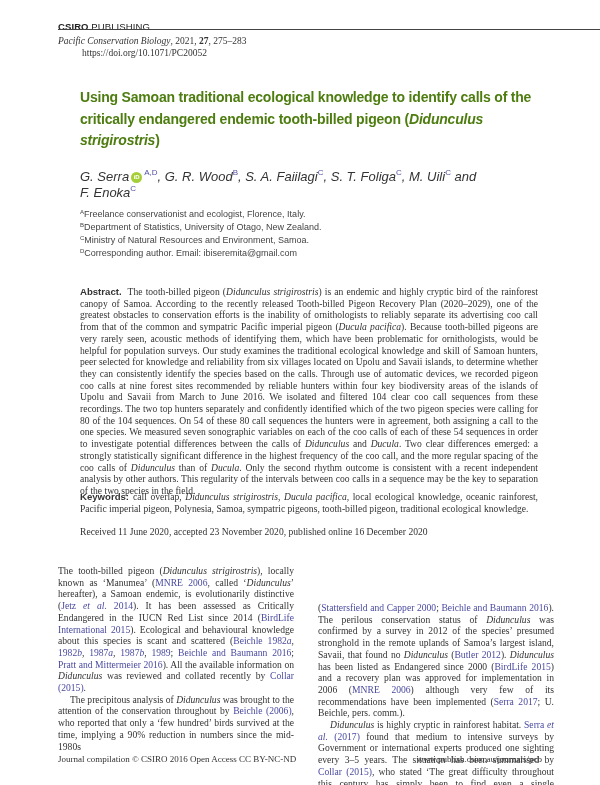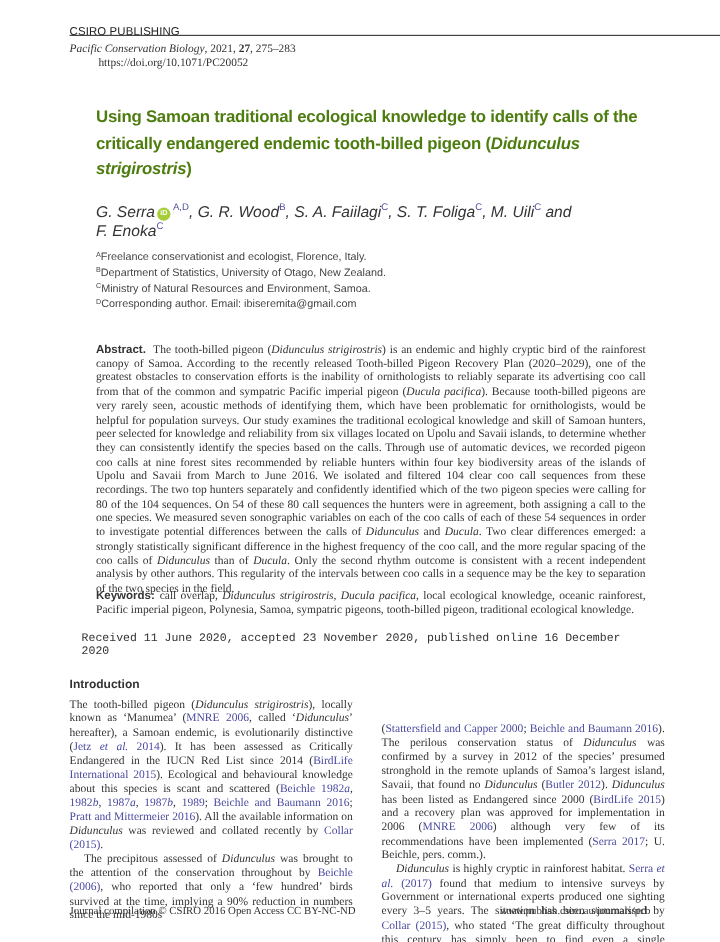--- a/index.html
+++ b/index.html
@@ -1,21 +1,21 @@
 <!DOCTYPE html>
 <html><head>
   <meta charset="utf-8">
   <style>
     * { box-sizing: border-box; margin: 0; padding: 0; }
     html, body { width: 600px; height: 785px; background: #ffffff; overflow: hidden; }
     body { position: relative; font-family: "Liberation Serif", serif; color: #222; }
 
     .header { position: absolute; left: 58px; top: 0; width: 542px; }
     .publisher { position: absolute; top: 21px; left: 0; font-family: "Liberation Sans", sans-serif; font-size: 9.5px; color: #222; letter-spacing: 0.1px; }
-    .publisher b { font-weight: 400; }
+    .publisher b { font-weight: 700; }
     .rule-line { position: absolute; top: 29px; left: 0; width: 100%; height: 1.2px; background: #444; }
     .journal-line { position: absolute; top: 36px; left: 0; font-size: 9.5px; color: #333; white-space: nowrap; }
     .journal-line i { font-style: italic; }
     .doi-line { position: absolute; top: 48px; left: 0; font-size: 9.5px; color: #333; padding-left: 24px; }
 
     .title { position: absolute; left: 80px; top: 87px; width: 460px; font-family: "Liberation Sans", sans-serif; font-weight: 700; font-size: 14px; line-height: 21.5px; color: #4d7c0f; letter-spacing: -0.2px; }
     .title i { font-style: italic; }
 
     .authors { position: absolute; left: 80px; top: 169px; width: 420px; font-family: "Liberation Sans", sans-serif; font-style: italic; font-size: 13px; line-height: 16px; color: #333; }
     .authors sup { font-style: normal; font-size: 8px; color: #5050a0; vertical-align: 6px; line-height: 0; }
@@ -25,21 +25,21 @@
     .affils sup { font-size: 6px; vertical-align: 3px; line-height: 0; }
 
     .abstract { position: absolute; left: 80px; top: 286px; width: 458px; font-size: 9.6px; line-height: 11.7px; color: #333; text-align: justify; }
     .abstract .label { font-family: "Liberation Sans", sans-serif; font-weight: 700; font-size: 9.6px; margin-right: 6px; }
     .abstract i { font-style: italic; }
 
     .keywords { position: absolute; left: 80px; top: 491px; width: 458px; font-size: 9.6px; line-height: 11.7px; color: #333; text-align: justify; }
     .keywords .label { font-family: Liberation Sans, sans-serif; font-weight: 700; margin-right: 4px; }
     .keywords i { font-style: italic; }
 
-    .received { position: absolute; left: 68px; top: 526px; width: 458px; font-size: 9.6px; color: #333; font-family: Liberation Mono, monospace; }
+    .received { position: absolute; left: 80px; top: 526px; width: 458px; font-size: 9.6px; color: #333; }
 
     .col { position: absolute; top: 565px; width: 236px; font-size: 9.6px; line-height: 11.7px; color: #333; text-align: justify; }
     .col-left { left: 58px; }
     .col-right { left: 318px; top: 558px; margin-top: 44px; }
     .col i { font-style: italic; }
     .col p { margin: 0; }
     .col p.indent { text-indent: 12px; }
     .section-heading { font-family: "Liberation Sans", sans-serif; font-weight: 700; font-size: 10px; margin-bottom: 5px; color: #333; }
     .ref { color: #4a4aa0; }
 
@@ -75,23 +75,22 @@
   <div><sup>D</sup><span>Corresponding author. Email: ibiseremita@gmail.com</span></div>
 </div>
 
 <div class="abstract"><span class="label">Abstract.</span><span>The tooth-billed pigeon (</span><i>Didunculus strigirostris</i><span>) is an endemic and highly cryptic bird of the rainforest canopy of Samoa. According to the recently released Tooth-billed Pigeon Recovery Plan (2020–2029), one of the greatest obstacles to conservation efforts is the inability of ornithologists to reliably separate its advertising coo call from that of the common and sympatric Pacific imperial pigeon (</span><i>Ducula pacifica</i><span>). Because tooth-billed pigeons are very rarely seen, acoustic methods of identifying them, which have been problematic for ornithologists, would be helpful for population surveys. Our study examines the traditional ecological knowledge and skill of Samoan hunters, peer selected for knowledge and reliability from six villages located on Upolu and Savaii islands, to determine whether they can consistently identify the species based on the calls. Through use of automatic devices, we recorded pigeon coo calls at nine forest sites recommended by reliable hunters within four key biodiversity areas of the islands of Upolu and Savaii from March to June 2016. We isolated and filtered 104 clear coo call sequences from these recordings. The two top hunters separately and confidently identified which of the two pigeon species were calling for 80 of the 104 sequences. On 54 of these 80 call sequences the hunters were in agreement, both assigning a call to the one species. We measured seven sonographic variables on each of the coo calls of each of these 54 sequences in order to investigate potential differences between the calls of </span><i>Didunculus</i><span> and </span><i>Ducula</i><span>. Two clear differences emerged: a strongly statistically significant difference in the highest frequency of the coo call, and the more regular spacing of the coo calls of </span><i>Didunculus</i><span> than of </span><i>Ducula</i><span>. Only the second rhythm outcome is consistent with a recent independent analysis by other authors. This regularity of the intervals between coo calls in a sequence may be the key to separation of the two species in the field.</span></div>
 
 <div class="keywords"><span class="label">Keywords:</span><span>call overlap, </span><i>Didunculus strigirostris</i><span>, </span><i>Ducula pacifica</i><span>, local ecological knowledge, oceanic rainforest, Pacific imperial pigeon, Polynesia, Samoa, sympatric pigeons, tooth-billed pigeon, traditional ecological knowledge.</span></div>
 
 <div class="received">Received 11 June 2020, accepted 23 November 2020, published online 16 December 2020</div>
 
 <div class="col col-left">
-  <div class="section-heading">Introduction</div>
   <p><span>The tooth-billed pigeon (</span><i>Didunculus strigirostris</i><span>), locally known as ‘Manumea’ (</span><span class="ref">MNRE 2006</span><span>, called ‘</span><i>Didunculus</i><span>’ hereafter), a Samoan endemic, is evolutionarily distinctive (</span><span class="ref"><span>Jetz </span><i>et al.</i><span> 2014</span></span><span>). It has been assessed as Critically Endangered in the IUCN Red List since 2014 (</span><span class="ref">BirdLife International 2015</span><span>). Ecological and behavioural knowledge about this species is scant and scattered (</span><span class="ref"><span>Beichle 1982</span><i>a</i></span><span>, </span><span class="ref"><span>1982</span><i>b</i></span><span>, </span><span class="ref"><span>1987</span><i>a</i></span><span>, </span><span class="ref"><span>1987</span><i>b</i></span><span>, </span><span class="ref">1989</span><span>; </span><span class="ref">Beichle and Baumann 2016</span><span>; </span><span class="ref">Pratt and Mittermeier 2016</span><span>). All the available information on </span><i>Didunculus</i><span> was reviewed and collated recently by </span><span class="ref">Collar (2015)</span><span>.</span></p>
-  <p class="indent"><span>The precipitous assessed of </span><i>Didunculus</i><span> was brought to the attention of the conservation throughout by </span><span class="ref">Beichle (2006)</span><span>, who reported that only a ‘few hundred’ birds survived at the time, implying a 90% reduction in numbers since the mid-1980s</span></p>
+  <p class="indent"><span>The precipitous analysis of </span><i>Didunculus</i><span> was brought to the attention of the conservation throughout by </span><span class="ref">Beichle (2006)</span><span>, who reported that only a ‘few hundred’ birds survived at the time, implying a 90% reduction in numbers since the mid-1980s</span></p>
 </div>
 
 <div class="col col-right">
   <p><span>(</span><span class="ref">Stattersfield and Capper 2000</span><span>; </span><span class="ref">Beichle and Baumann 2016</span><span>). The perilous conservation status of </span><i>Didunculus</i><span> was confirmed by a survey in 2012 of the species’ presumed stronghold in the remote uplands of Samoa’s largest island, Savaii, that found no </span><i>Didunculus</i><span> (</span><span class="ref">Butler 2012</span><span>). </span><i>Didunculus</i><span> has been listed as Endangered since 2000 (</span><span class="ref">BirdLife 2015</span><span>) and a recovery plan was approved for implementation in 2006 (</span><span class="ref">MNRE 2006</span><span>) although very few of its recommendations have been implemented (</span><span class="ref">Serra 2017</span><span>; U. Beichle, pers. comm.).</span></p>
   <p class="indent"><i>Didunculus</i><span> is highly cryptic in rainforest habitat. </span><span class="ref"><span>Serra </span><i>et al.</i><span> (2017)</span></span><span> found that medium to intensive surveys by Government or international experts produced one sighting every 3–5 years. The situation has been summarised by </span><span class="ref">Collar (2015)</span><span>, who stated ‘The great difficulty throughout this century has simply been to find even a single representative of the species’, and</span></p>
 </div>
 
 <div class="footer-left">Journal compilation © CSIRO 2016 Open Access CC BY-NC-ND</div>
 <div class="footer-right">www.publish.csiro.au/journals/pcb</div>
 

